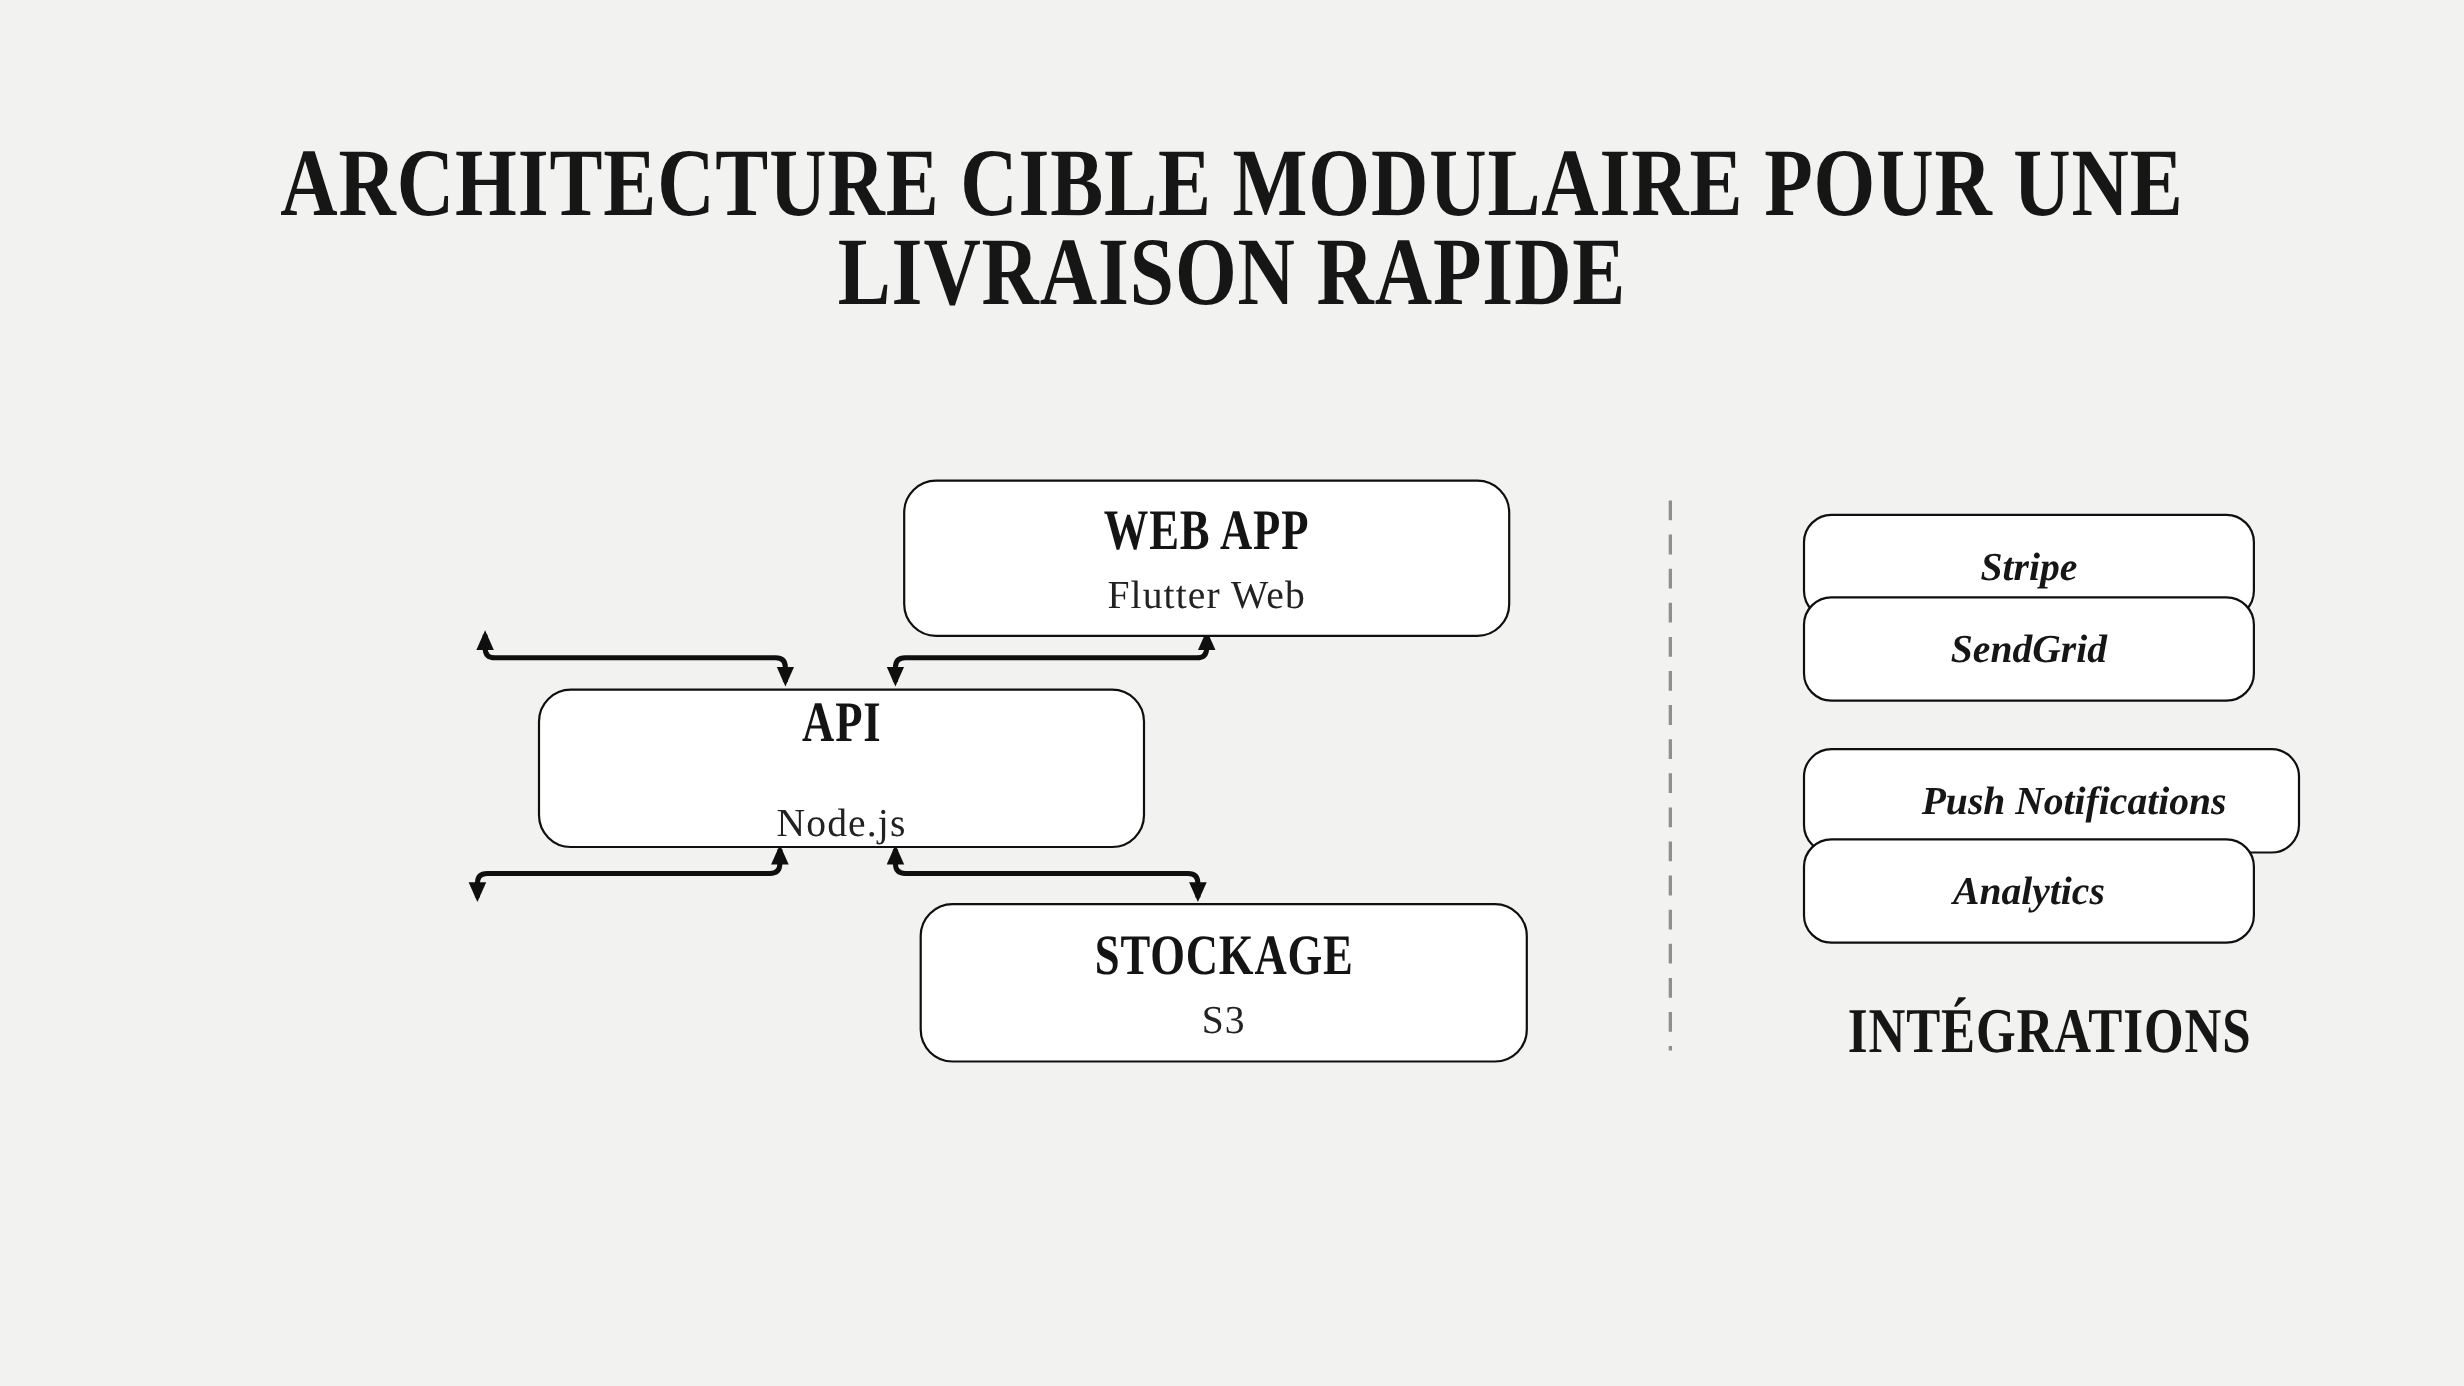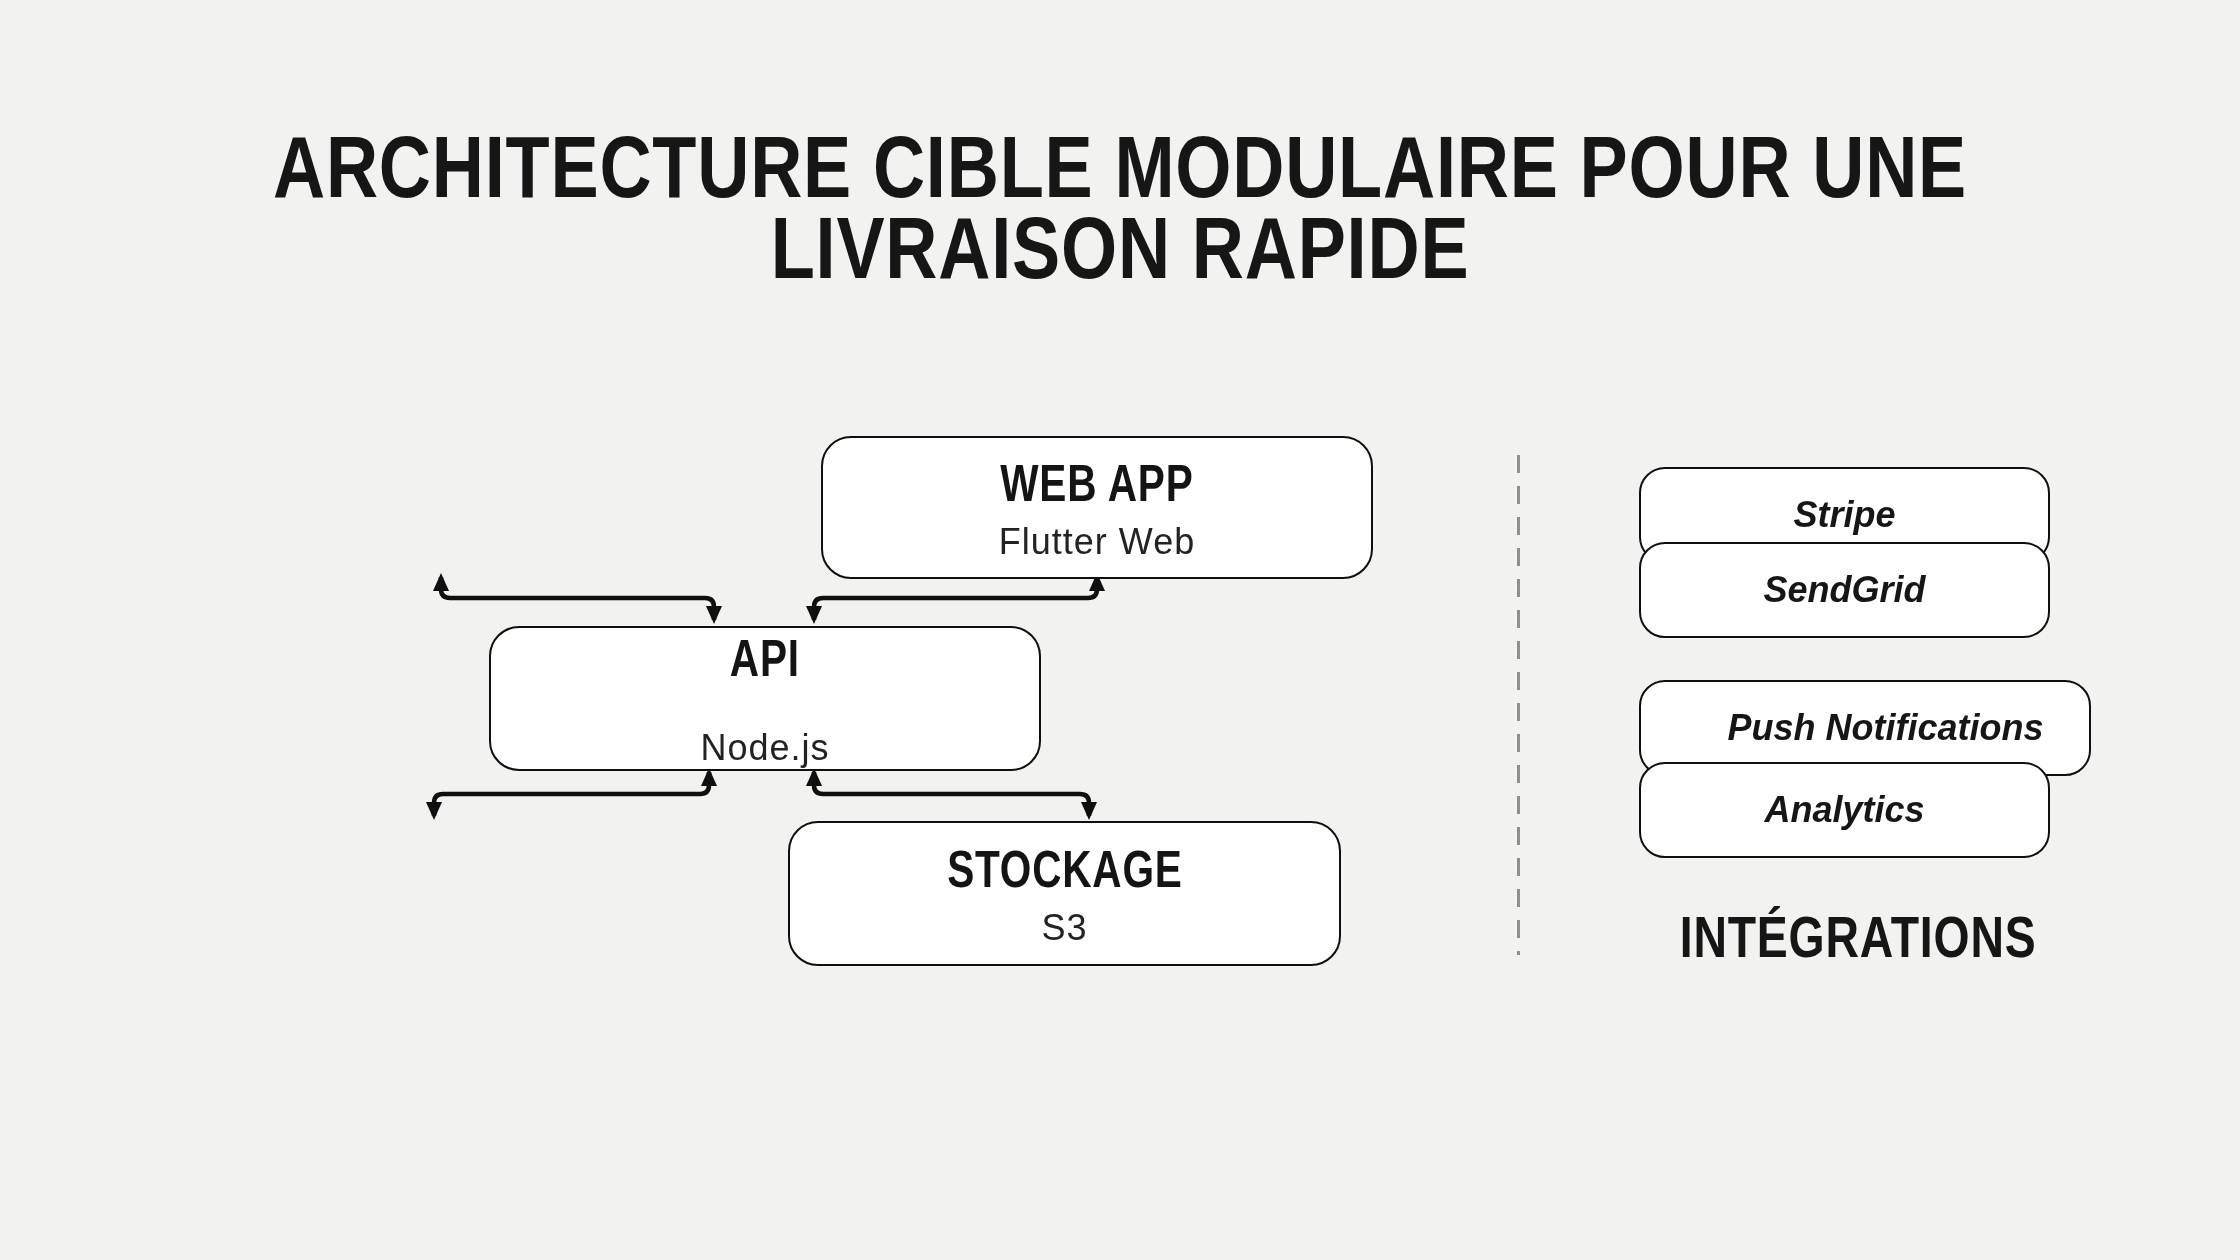--- a/index.html
+++ b/index.html
@@ -5,21 +5,21 @@
   :root{
     --bg:#f2f2f0;
     --ink:#0f0f0f;
     --node-fill:#ffffff;
     --dash:#8f8f8f;
   }
   html,body{margin:0;padding:0;background:var(--bg);}
   .stage{
     position:relative;width:2240px;height:971px;overflow:hidden;
     background:var(--bg);
-    font-family:Liberation Sans, sans-serif;
+    font-family:Liberation Serif, serif;
     color:#141414;
   }
   
   .title{
     position:absolute;top:127px;left:0;width:100%;
     text-align:center;font-weight:bold;font-size:88px;line-height:0.92;
     letter-spacing:1px;color:#161616;
     transform:scaleX(0.82);transform-origin:50% 0;
     margin:0;
   }
@@ -43,21 +43,21 @@
     transform:scaleX(0.78);transform-origin:50% 50%;
     color:#141414;
   }
   .node-tech{
     font-size:36px;font-weight:normal;letter-spacing:1px;color:#222222;
   }
   .node-mobile  {left:164px;top:432px;width:550px;height:139px;}
   .node-web     {left:821px;top:436px;width:548px;height:139px;text-align:right;}
   .node-api     {left:489px;top:626px;width:548px;height:141px;justify-content:space-between;}
   .node-database{left:163px;top:821px;width:547px;height:141px;}
-  .node-storage {left:788px;top:821px;width:549px;height:141px;}
+  .node-storage {left:836px;top:821px;width:549px;height:141px;}
   
   .integration{
     position:absolute;left:1639px;width:407px;height:92px;
     background:var(--node-fill);
     border:2.5px solid var(--ink);
     border-radius:26px;
     display:flex;align-items:center;justify-content:center;
   }
   .integration-1{top:432px;margin-top:35px;}
   .integration-2{top:542px;}

